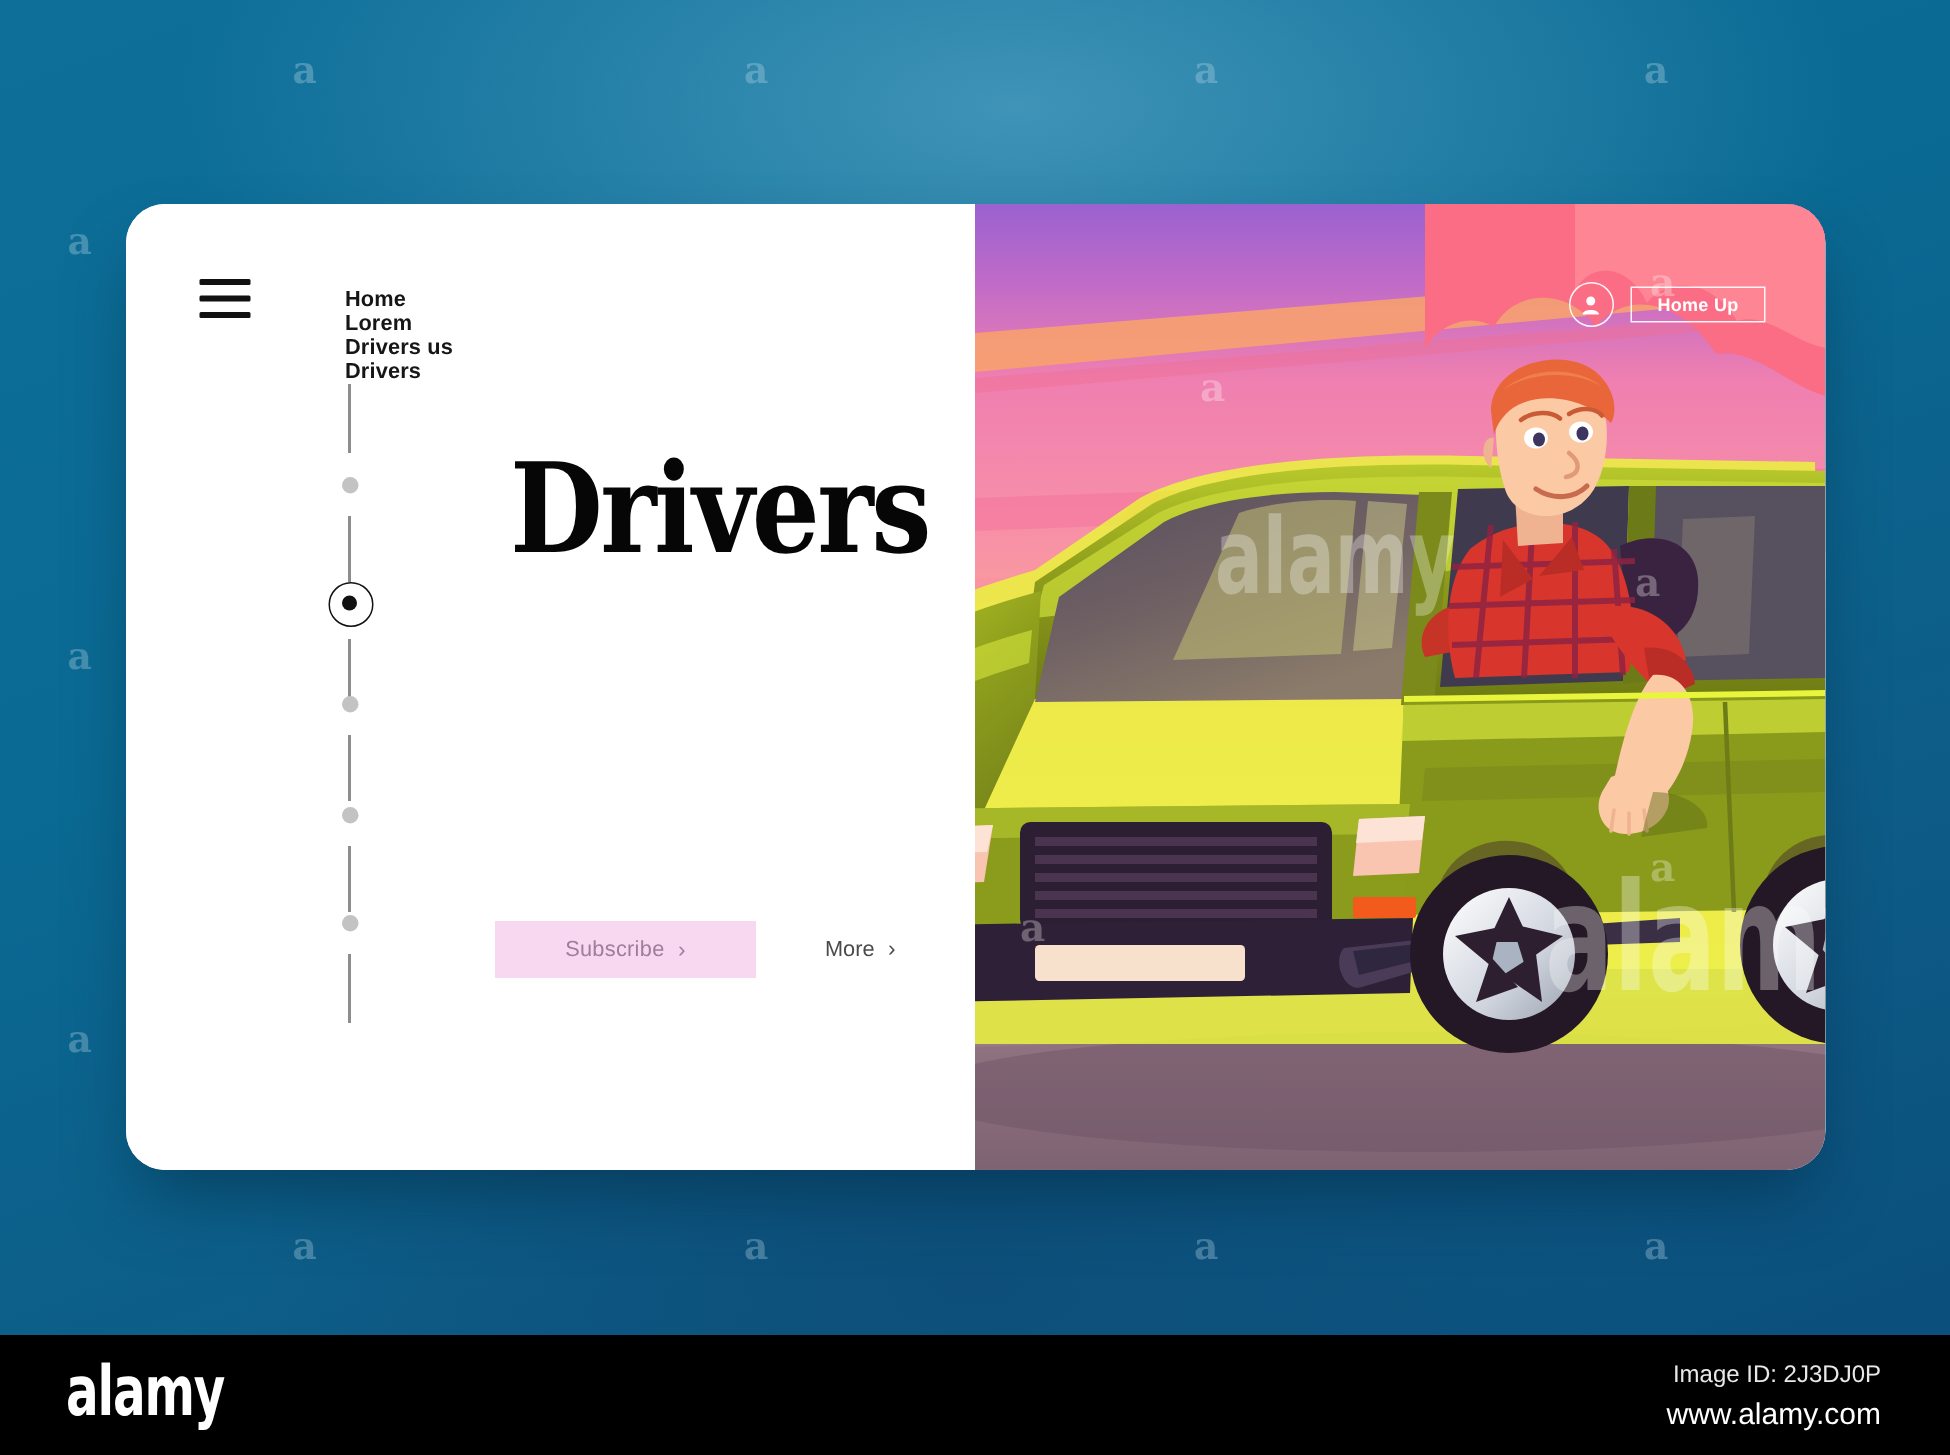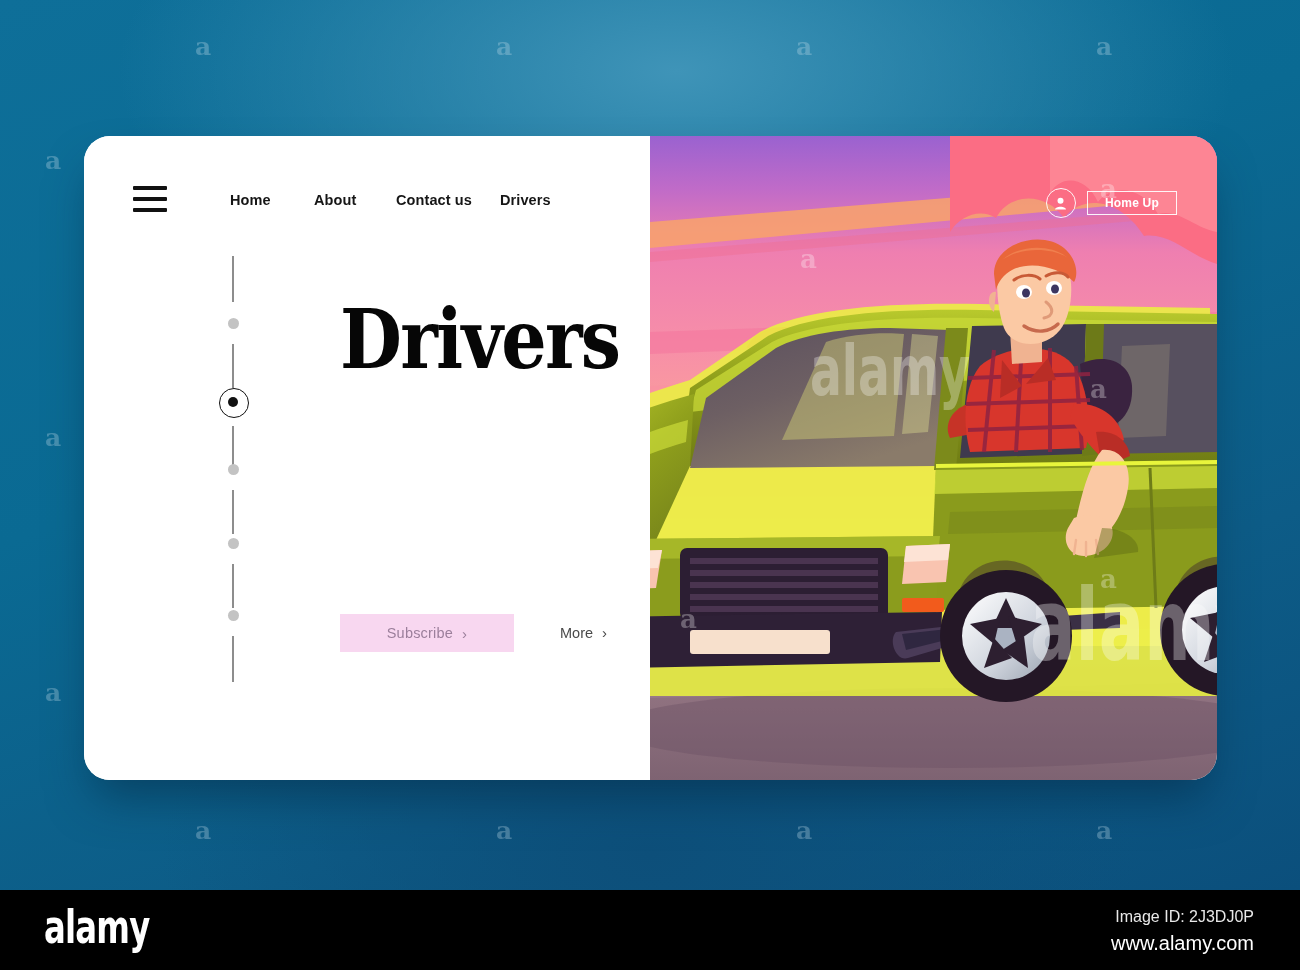--- a/index.html
+++ b/index.html
@@ -31,21 +31,21 @@
   #card-left{
     position:absolute;left:0;top:0;width:566px;height:100%;
     background:#fff;z-index:6;
   }
   
   #burger{position:absolute;left:49px;top:50px;width:34px;height:26px;cursor:pointer;z-index:9;}
   #burger i{display:block;position:absolute;left:0;width:34px;height:4px;background:#111;border-radius:1px;}
   #burger i:nth-child(1){top:0}
   #burger i:nth-child(2){top:11px}
   #burger i:nth-child(3){top:22px}
-  #nav{position:absolute;left:146px;top:56px;z-index:9;display:flex;gap:0;}
+  #nav{position:absolute;left:146px;top:56px;z-index:9;display:flex;gap:0;flex-direction:column;}
   #nav a{
     color:#161616;font-size:14.5px;font-weight:600;letter-spacing:.1px;
     text-decoration:none;display:inline-block;cursor:pointer;
   }
   #nav a:nth-child(1){width:84px}
   #nav a:nth-child(2){width:82px}
   #nav a:nth-child(3){width:104px}
   
   #rail{position:absolute;left:132px;top:120px;width:34px;height:412px;z-index:9;}
   .rail-seg{position:absolute;left:16px;width:1.6px;background:#8d8d8d;}
@@ -60,21 +60,21 @@
   #title{
     font-family:"DejaVu Serif", serif;
     font-weight:700;font-size:83px;line-height:.92;letter-spacing:-2px;
     color:#060606;margin:0;
     transform:scaleX(.86);transform-origin:left center;
   }
   #lede{
     margin:22px 0 0 0;width:320px;
     font-size:14.2px;line-height:1.46;color:#3e3e3e;text-align:justify;
   }
-  #cta{position:absolute;left:256px;top:478px;z-index:9;display:flex;align-items:center;}
+  #cta{position:absolute;left:246px;top:478px;z-index:9;display:flex;align-items:center;}
   #subscribe{
     width:174px;height:38px;background:#f8d7f0;border:0;cursor:pointer;
     display:flex;align-items:center;justify-content:center;gap:9px;
     color:#9b7f9b;font-size:14.5px;letter-spacing:.2px;
   }
   #more{
     margin-left:46px;display:flex;align-items:flex-start;gap:9px;cursor:pointer;
     color:#4a4a4a;font-size:14.5px;
   }
   .chev{font-size:15px;line-height:1;font-weight:400;}
@@ -387,22 +387,22 @@
     <div id="card-left"></div>
 
     <div id="burger">
       <i></i>
         <i></i>
         <i></i>
     </div>
 
     <nav id="nav">
       <a>Home</a>
-      <a>About</a>
-      <a>Contact us</a>
+      <a>Lorem</a>
+      <a>Drivers us</a>
       <a>Drivers</a>
     </nav>
 
     <div id="rail">
       <div class="rail-seg" style="top:0;height:46px;"></div>
       <div class="rail-dot" style="top:62px;"></div>
       <div class="rail-seg" style="top:88px;height:44px;"></div>
       <div id="rail-active" style="top:132px;">
           <b></b>
         </div>

